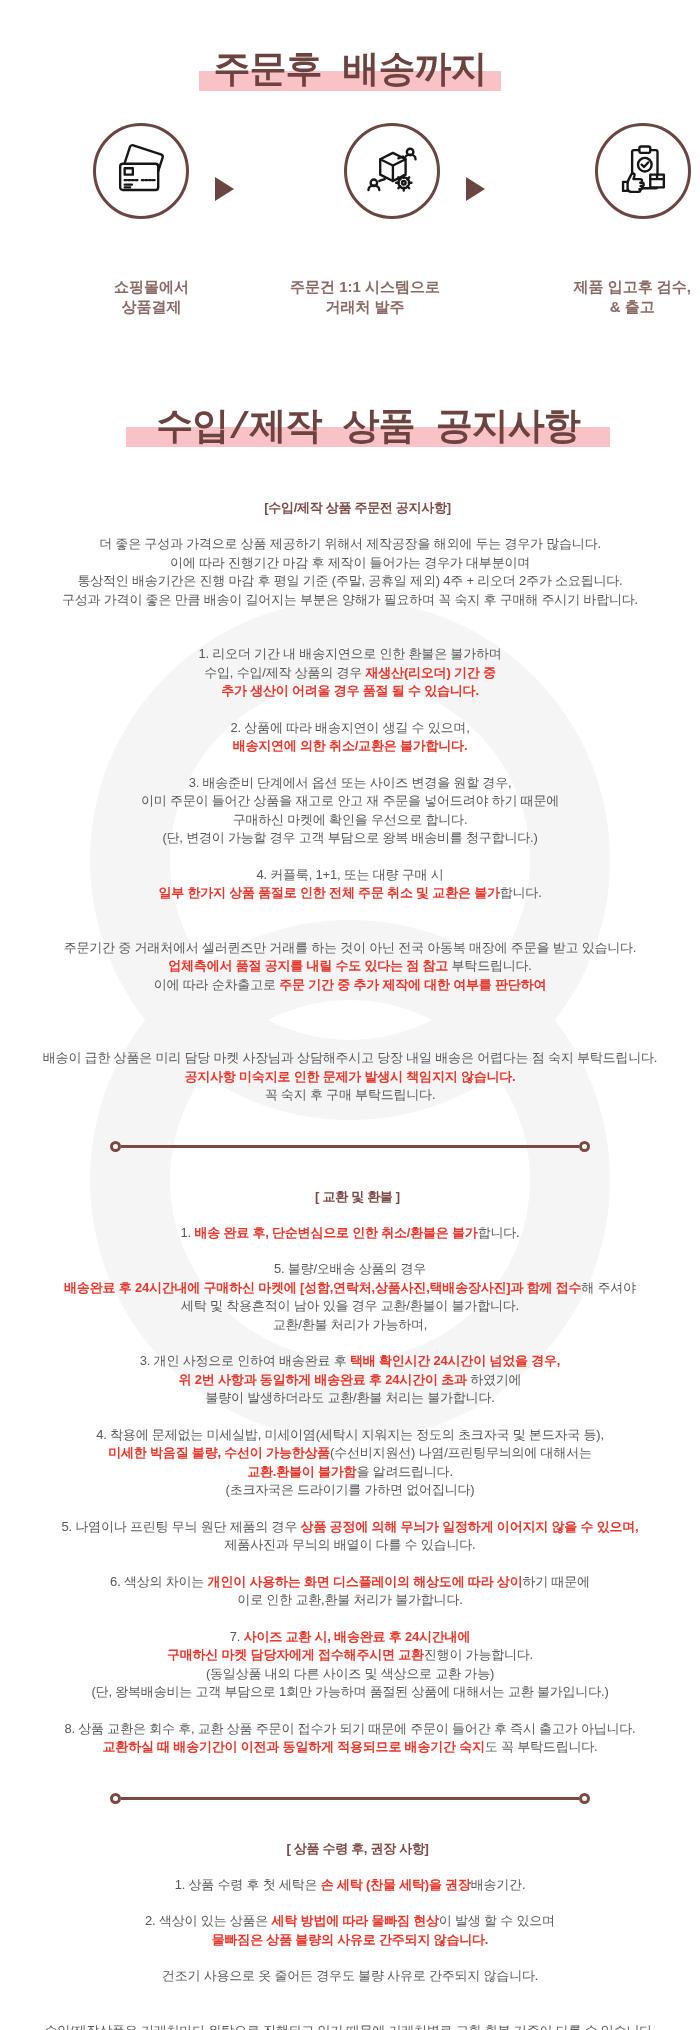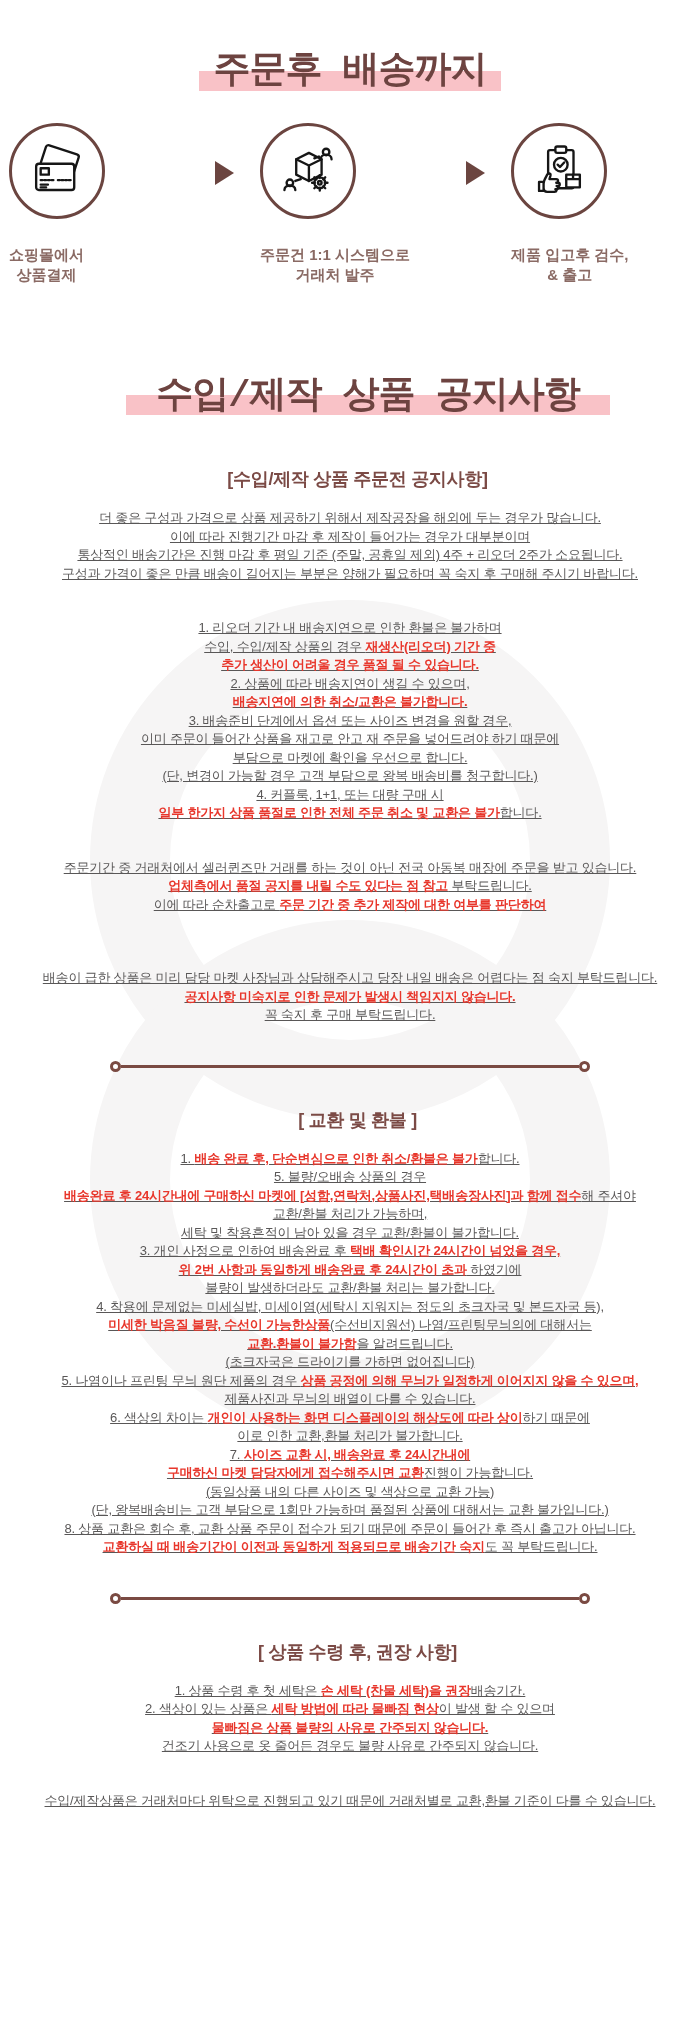--- a/index.html
+++ b/index.html
@@ -51,21 +51,21 @@
   .big-title.second .hl{padding:0 30px;}
 
   
   .process{
     display:flex;
     align-items:center;
     justify-content:center;
     gap:26px;
     margin-top:30px;
   }
-  .step{display:flex;flex-direction:column;align-items:flex-start;width:180px;}
+  .step{display:flex;flex-direction:column;align-items:flex-end;width:180px;gap:32px;}
   .step-circle{
     width:96px;height:96px;border-radius:50%;
     border:3px solid #6b4540;background:#fff;
     display:flex;align-items:center;justify-content:center;
   }
   .step-circle svg{width:58px;height:58px;}
   .step-label{
     margin-top:26px;
     text-align:center;
     font-size:15px;
@@ -81,31 +81,31 @@
     border-bottom:12px solid transparent;
     margin-bottom:64px;
   }
 
   .notice-head{margin-top:88px;margin-left:36px;}
 
   
   .sections{margin-top:50px;}
   .block{text-align:center;}
   .block-title{
-    font-size:18px;
+    font-size:13px;
     font-weight:800;
     color:#7b4a45;
     margin-bottom:18px;
     letter-spacing:-0.3px;
     margin-left:15px;
   }
-  .group + .group{margin-top:0;}
+  .group + .group{margin-top:18px;}
   .group.gap-lg{margin-top:36px;}
   .group.gap-xl{margin-top:55px;}
-  .line{font-size:13px;line-height:18.5px;color:var(--body);letter-spacing:-0.2px;text-decoration:underline;}
+  .line{font-size:13px;line-height:18.5px;color:var(--body);letter-spacing:-0.2px;}
   .seg{color:inherit;}
   .seg.rb{color:var(--red);font-weight:700;}
 
   
   .divider{
     display:flex;align-items:center;justify-content:center;
     width:480px;margin:36px auto;
   }
   .divider .dot{
     width:11px;height:11px;border-radius:50%;
@@ -208,21 +208,21 @@
             <div class="line"><span class="seg">수입, 수입/제작 상품의 경우 </span><span class="seg rb">재생산(리오더) 기간 중</span></div>
             <div class="line"><span class="seg rb">추가 생산이 어려울 경우 품절 될 수 있습니다.</span></div>
           </div>
           <div class="group">
             <div class="line"><span class="seg">2. 상품에 따라 배송지연이 생길 수 있으며,</span></div>
             <div class="line"><span class="seg rb">배송지연에 의한 취소/교환은 불가합니다.</span></div>
           </div>
           <div class="group">
             <div class="line"><span class="seg">3. 배송준비 단계에서 옵션 또는 사이즈 변경을 원할 경우,</span></div>
             <div class="line"><span class="seg">이미 주문이 들어간 상품을 재고로 안고 재 주문을 넣어드려야 하기 때문에</span></div>
-            <div class="line"><span class="seg">부담으로 마켓에 확인을 우선으로 합니다.</span></div>
+            <div class="line"><span class="seg">구매하신 마켓에 확인을 우선으로 합니다.</span></div>
             <div class="line"><span class="seg">(단, 변경이 가능할 경우 고객 부담으로 왕복 배송비를 청구합니다.)</span></div>
           </div>
           <div class="group">
             <div class="line"><span class="seg">4. 커플룩, 1+1, 또는 대량 구매 시</span></div>
             <div class="line"><span class="seg rb">일부 한가지 상품 품절로 인한 전체 주문 취소 및 교환은 불가</span><span class="seg">합니다.</span></div>
           </div>
           <div class="group gap-lg">
             <div class="line"><span class="seg">주문기간 중 거래처에서 셀러퀸즈만 거래를 하는 것이 아닌 전국 아동복 매장에 주문을 받고 있습니다.</span></div>
             <div class="line"><span class="seg rb">업체측에서 품절 공지를 내릴 수도 있다는 점 참고</span><span class="seg"> 부탁드립니다.</span></div>
             <div class="line"><span class="seg">이에 따라 순차출고로 </span><span class="seg rb">주문 기간 중 추가 제작에 대한 여부를 판단하여</span></div>
@@ -239,22 +239,22 @@
           <span class="dot"></span>
         </div>
         <section class="block">
           <h3 class="block-title">[ 교환 및 환불 ]</h3>
           <div class="group">
             <div class="line"><span class="seg">1. </span><span class="seg rb">배송 완료 후, 단순변심으로 인한 취소/환불은 불가</span><span class="seg">합니다.</span></div>
           </div>
           <div class="group">
             <div class="line"><span class="seg">5. 불량/오배송 상품의 경우</span></div>
             <div class="line"><span class="seg rb">배송완료 후 24시간내에 구매하신 마켓에 [성함,연락처,상품사진,택배송장사진]과 함께 접수</span><span class="seg">해 주셔야</span></div>
+            <div class="line"><span class="seg">세탁 및 착용흔적이 남아 있을 경우 교환/환불이 불가합니다.</span></div>
             <div class="line"><span class="seg">교환/환불 처리가 가능하며,</span></div>
-            <div class="line"><span class="seg">세탁 및 착용흔적이 남아 있을 경우 교환/환불이 불가합니다.</span></div>
           </div>
           <div class="group">
             <div class="line"><span class="seg">3. 개인 사정으로 인하여 배송완료 후 </span><span class="seg rb">택배 확인시간 24시간이 넘었을 경우,</span></div>
             <div class="line"><span class="seg rb">위 2번 사항과 동일하게 배송완료 후 24시간이 초과</span><span class="seg"> 하였기에</span></div>
             <div class="line"><span class="seg">불량이 발생하더라도 교환/환불 처리는 불가합니다.</span></div>
           </div>
           <div class="group">
             <div class="line"><span class="seg">4. 착용에 문제없는 미세실밥, 미세이염(세탁시 지워지는 정도의 초크자국 및 본드자국 등),</span></div>
             <div class="line"><span class="seg rb">미세한 박음질 불량, 수선이 가능한상품</span><span class="seg">(수선비지원선) 나염/프린팅무늬의에 대해서는</span></div>
             <div class="line"><span class="seg rb">교환.환불이 불가함</span><span class="seg">을 알려드립니다.</span></div>

